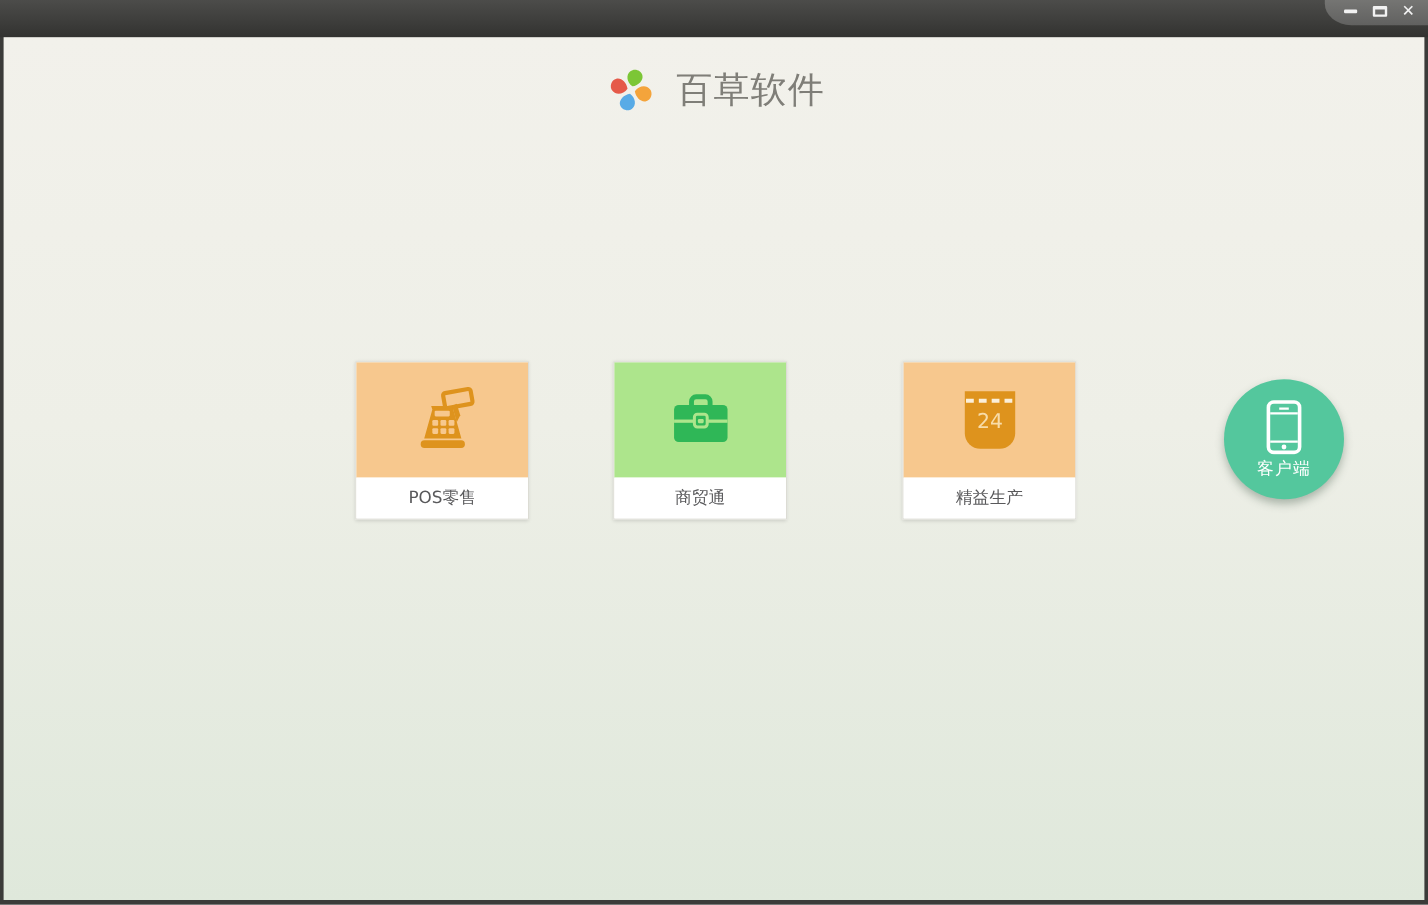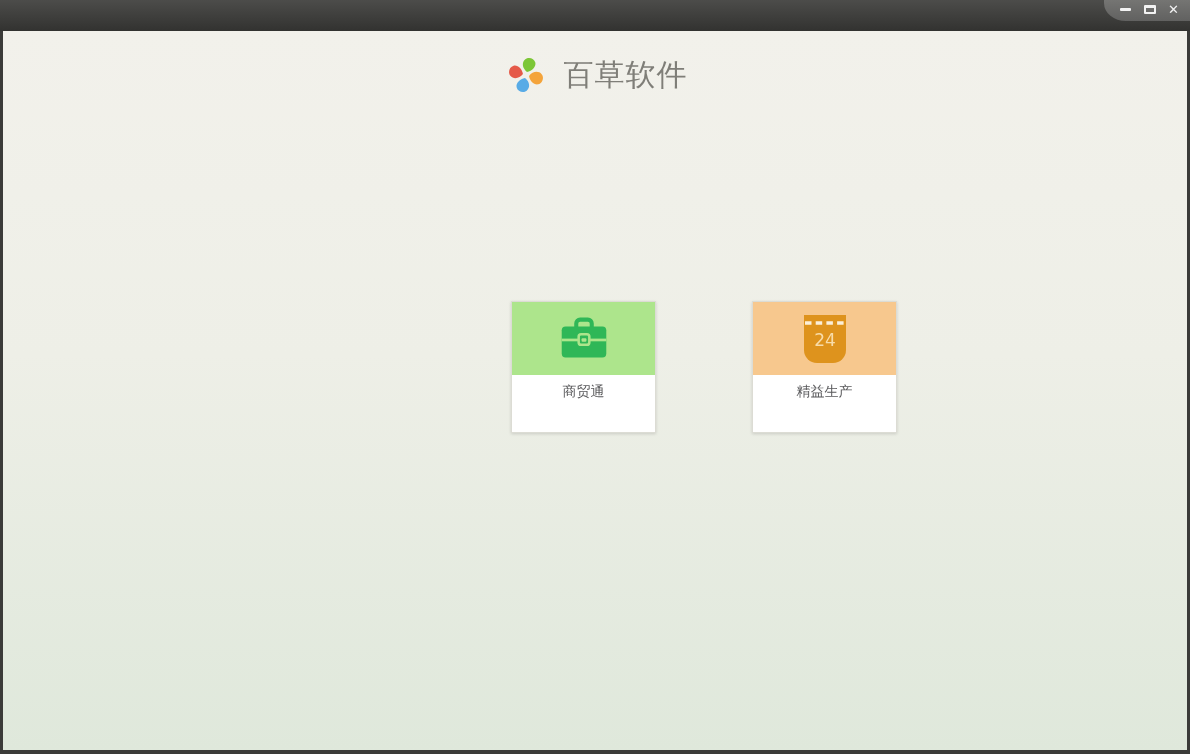--- a/index.html
+++ b/index.html
@@ -40,21 +40,21 @@
     font-size:30px; color:#7F7E78; letter-spacing:1px;
   }
 
   
   .card {
     position:absolute; top:270px; width:145px; height:132px;
     background:#FFFFFF; border:1px solid #DCDCD4;
     box-shadow:0 1px 3px rgba(0,0,0,0.14);
     cursor:pointer;
   }
-  .card-top { height:73px; display:flex; align-items:center; justify-content:center; }
+  .card-top { height:96px; display:flex; align-items:center; justify-content:center; }
   .card-top.orange { background:#F7C88E; }
   .card-top.green  { background:#ADE58C; }
   .card-label {
     height:34px; display:flex; align-items:center; justify-content:center;
     font-size:14px; color:#59595B; background:#fff;
   }
   .card-pos  { left:293px; }
   .card-trade{ left:508px; }
   .card-lean { left:749px; }
 
@@ -94,20 +94,40 @@
         <g transform="rotate(18)">
           <path d="M0,-3.5 C-6,-5.5 -9,-11.5 -6,-16 C-3.5,-20 3,-20 5.5,-16 C8,-12 5,-6 0,-3.5 Z" fill="#7CC636"></path>
           <path d="M0,-3.5 C-6,-5.5 -9,-11.5 -6,-16 C-3.5,-20 3,-20 5.5,-16 C8,-12 5,-6 0,-3.5 Z" fill="#F4A43B" transform="rotate(90)"></path>
           <path d="M0,-3.5 C-6,-5.5 -9,-11.5 -6,-16 C-3.5,-20 3,-20 5.5,-16 C8,-12 5,-6 0,-3.5 Z" fill="#58ABE6" transform="rotate(180)"></path>
           <path d="M0,-3.5 C-6,-5.5 -9,-11.5 -6,-16 C-3.5,-20 3,-20 5.5,-16 C8,-12 5,-6 0,-3.5 Z" fill="#E55A49" transform="rotate(270)"></path>
         </g>
       </svg>
       <span class="logo-title">百草软件</span>
     </div>
 
+    <div class="card card-pos">
+      <div class="card-top orange">
+        <svg width="62" height="56" viewBox="0 0 64 56">
+          <g transform="rotate(-10 45 10)">
+            <rect x="33" y="3" width="24" height="13" rx="2" fill="none" stroke="#DE931D" stroke-width="3.6"></rect>
+          </g>
+          <path d="M22,16 L40,16 L41,19 L48,44 L16,44 L23,19 Z" fill="#DE931D"></path>
+          <path d="M40,16 L44,14 L47,24 L44,30 Z" fill="#DE931D"></path>
+          <rect x="25" y="20" width="13" height="5" rx="1" fill="#F7C88E"></rect>
+          <rect x="23" y="28" width="5" height="5" rx="1" fill="#F7C88E"></rect>
+          <rect x="30" y="28" width="5" height="5" rx="1" fill="#F7C88E"></rect>
+          <rect x="37" y="28" width="5" height="5" rx="1" fill="#F7C88E"></rect>
+          <rect x="23" y="35" width="5" height="5" rx="1" fill="#F7C88E"></rect>
+          <rect x="30" y="35" width="5" height="5" rx="1" fill="#F7C88E"></rect>
+          <rect x="37" y="35" width="5" height="5" rx="1" fill="#F7C88E"></rect>
+          <rect x="13" y="45.5" width="38" height="6.5" rx="3.2" fill="#DE931D"></rect>
+        </svg>
+      </div>
+      <div class="card-label">POS零售</div>
+    </div>
 
     <div class="card card-trade">
       <div class="card-top green">
         <svg width="62" height="52" viewBox="0 0 64 52">
           <path d="M24,15 v-5 a4,4 0 0 1 4,-4 h8 a4,4 0 0 1 4,4 v5" fill="none" stroke="#2FB757" stroke-width="4.2"></path>
           <rect x="9" y="13" width="46" height="32" rx="4" fill="#2FB757"></rect>
           <rect x="9" y="25.6" width="46" height="2.8" fill="#ADE58C"></rect>
           <rect x="26.5" y="21" width="11" height="11" rx="2.5" fill="#2FB757" stroke="#ADE58C" stroke-width="2.6"></rect>
           <rect x="29.5" y="25.2" width="5" height="3.6" rx="1" fill="#ADE58C"></rect>
         </svg>
@@ -119,15 +139,25 @@
       <div class="card-top orange">
         <svg width="48" height="52" viewBox="0 0 48 52">
           <path d="M3,2 h42 v35 a13,13 0 0 1 -13,13 h-16 a13,13 0 0 1 -13,-13 Z" fill="#DE931D"></path>
           <line x1="4" y1="10" x2="44" y2="10" stroke="#FBEFD9" stroke-width="3.4" stroke-dasharray="6.5 4.2"></line>
           <text x="24" y="33" text-anchor="middle" font-size="17" font-family="DejaVu Sans, sans-serif" fill="#F8DCA9">24</text>
         </svg>
       </div>
       <div class="card-label">精益生产</div>
     </div>
 
+    <div class="client-circle">
+      <svg width="30" height="46" viewBox="0 0 30 46">
+        <rect x="2" y="2" width="26" height="42" rx="4.5" fill="none" stroke="#FFFFFF" stroke-width="3"></rect>
+        <line x1="11" y1="7.5" x2="19" y2="7.5" stroke="#FFFFFF" stroke-width="2"></line>
+        <line x1="3.5" y1="11.5" x2="26.5" y2="11.5" stroke="#FFFFFF" stroke-width="2"></line>
+        <line x1="3.5" y1="35" x2="26.5" y2="35" stroke="#FFFFFF" stroke-width="2"></line>
+        <circle cx="15" cy="39.5" r="2" fill="#FFFFFF"></circle>
+      </svg>
+      <span class="client-label">客户端</span>
+    </div>
 
   </div>
 </div>
 
 </body></html>

